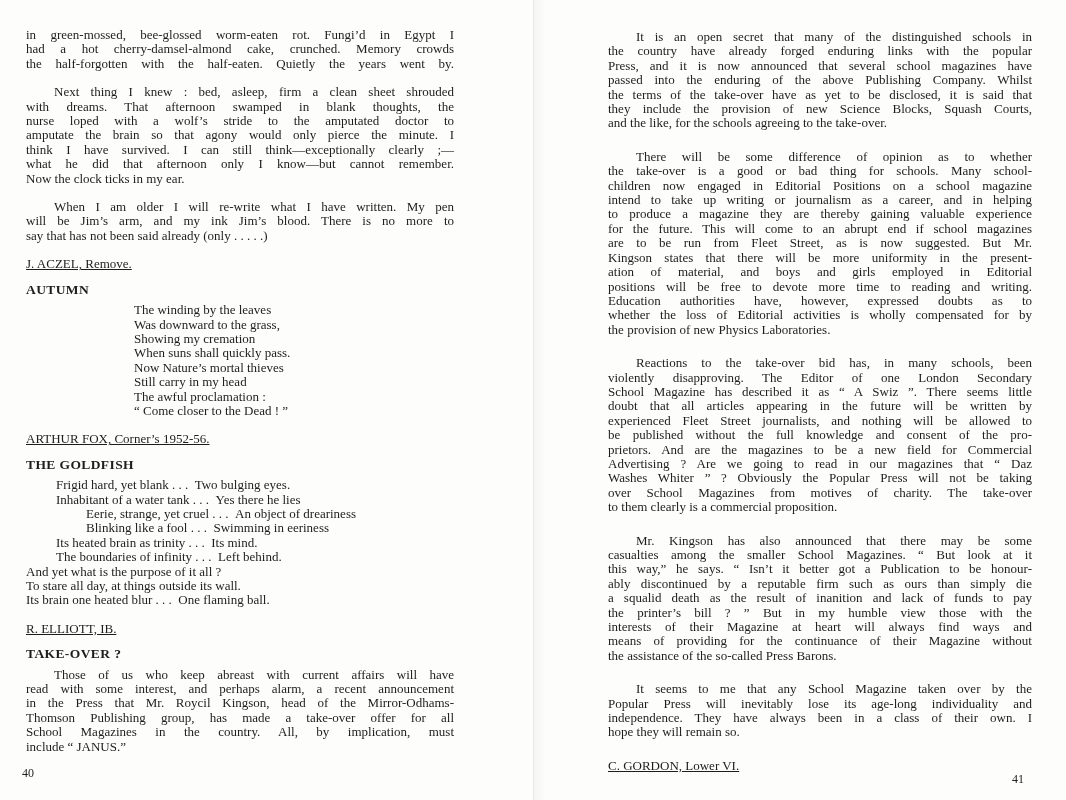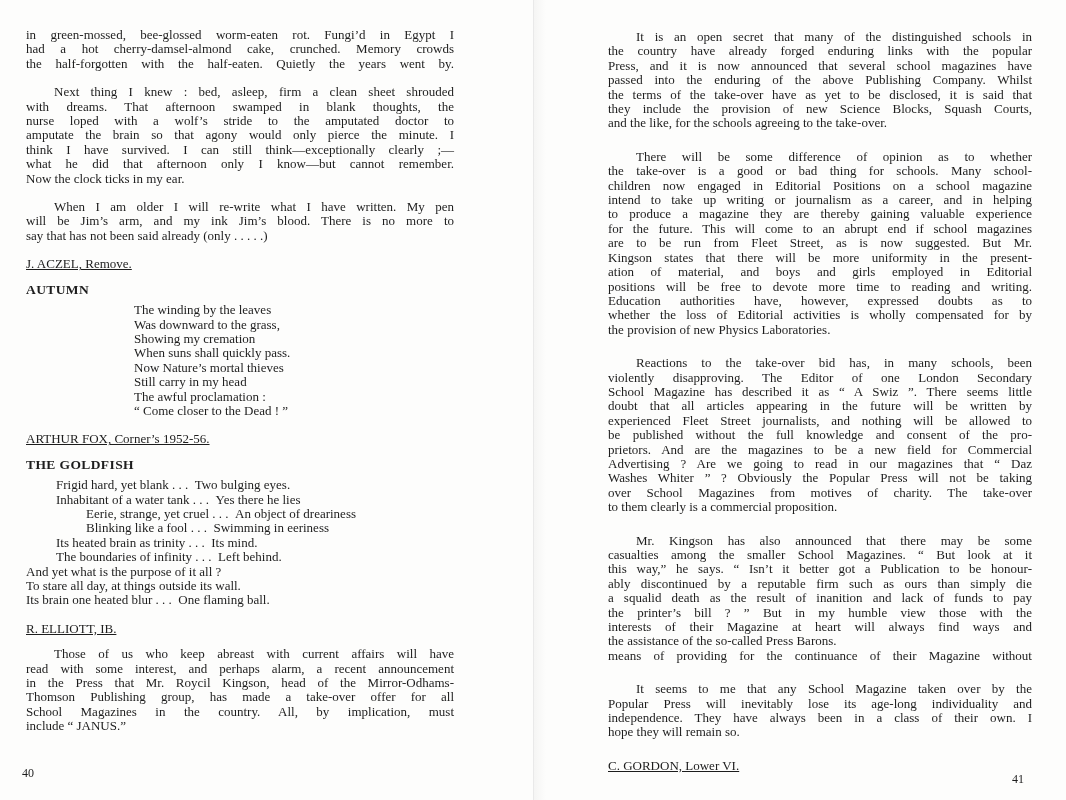--- a/index.html
+++ b/index.html
@@ -136,20 +136,21 @@
         <div class="pline ind1">Inhabitant of a water tank . . . &nbsp;Yes there he lies</div>
         <div class="pline ind2">Eerie, strange, yet cruel . . . &nbsp;An object of dreariness</div>
         <div class="pline ind2">Blinking like a fool . . . &nbsp;Swimming in eeriness</div>
         <div class="pline ind1">Its heated brain as trinity . . . &nbsp;Its mind.</div>
         <div class="pline ind1">The boundaries of infinity . . . &nbsp;Left behind.</div>
         <div class="pline ind0">And yet what is the purpose of it all ?</div>
         <div class="pline ind0">To stare all day, at things outside its wall.</div>
         <div class="pline ind0">Its brain one heated blur . . . &nbsp;One flaming ball.</div>
       </div>
       <div class="byline">R. ELLIOTT, IB.</div>
+      <div class="heading">TAKE-OVER ?</div>
       <div class="para indent">
         <div class="line">Those of us who keep abreast with current affairs will have</div>
         <div class="line">read with some interest, and perhaps alarm, a recent announcement</div>
         <div class="line">in the Press that Mr. Roycil Kingson, head of the Mirror-Odhams-</div>
         <div class="line">Thomson Publishing group, has made a take-over offer for all</div>
         <div class="line">School Magazines in the country.  All, by implication, must</div>
         <div class="line last">include “ JANUS.”</div>
       </div>
     </div>
   <div class="page page-right" id="page-right">
@@ -191,22 +192,22 @@
         <div class="line last">to them clearly is a commercial proposition.</div>
       </div>
       <div class="para indent">
         <div class="line">Mr. Kingson has also announced that there may be some</div>
         <div class="line">casualties among the smaller School Magazines.  “ But look at it</div>
         <div class="line">this way,” he says.  “ Isn’t it better got a Publication to be honour-</div>
         <div class="line">ably discontinued by a reputable firm such as ours than simply die</div>
         <div class="line">a squalid death as the result of inanition and lack of funds to pay</div>
         <div class="line">the printer’s bill ? ”  But in my humble view those with the</div>
         <div class="line">interests of their Magazine at heart will always find ways and</div>
+        <div class="line">means of providing for the continuance of their Magazine without</div>
         <div class="line last">the assistance of the so-called Press Barons.</div>
-        <div class="line">means of providing for the continuance of their Magazine without</div>
       </div>
       <div class="para indent">
         <div class="line">It seems to me that any School Magazine taken over by the</div>
         <div class="line">Popular Press will inevitably lose its age-long individuality and</div>
         <div class="line">independence.  They have always been in a class of their own.  I</div>
         <div class="line last">hope they will remain so.</div>
       </div>
       <div class="byline">C. GORDON, Lower VI.</div>
     </div>
 

